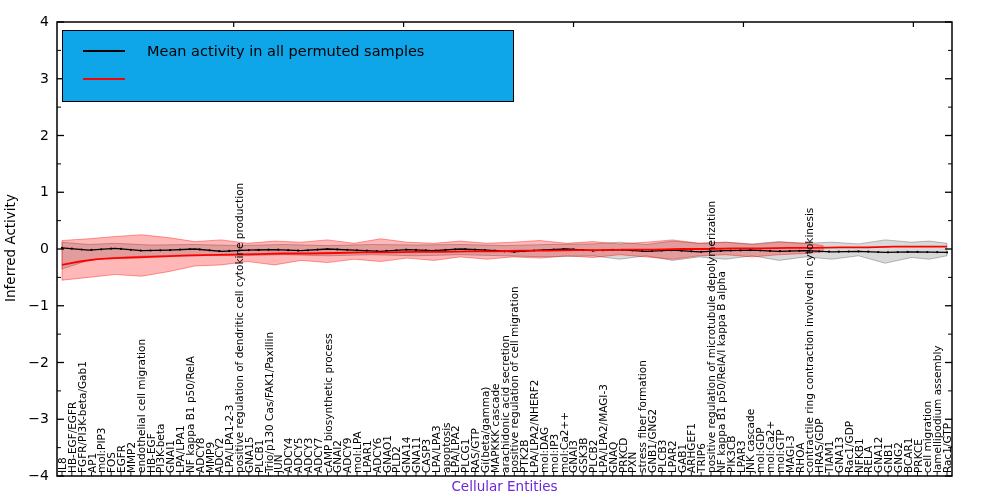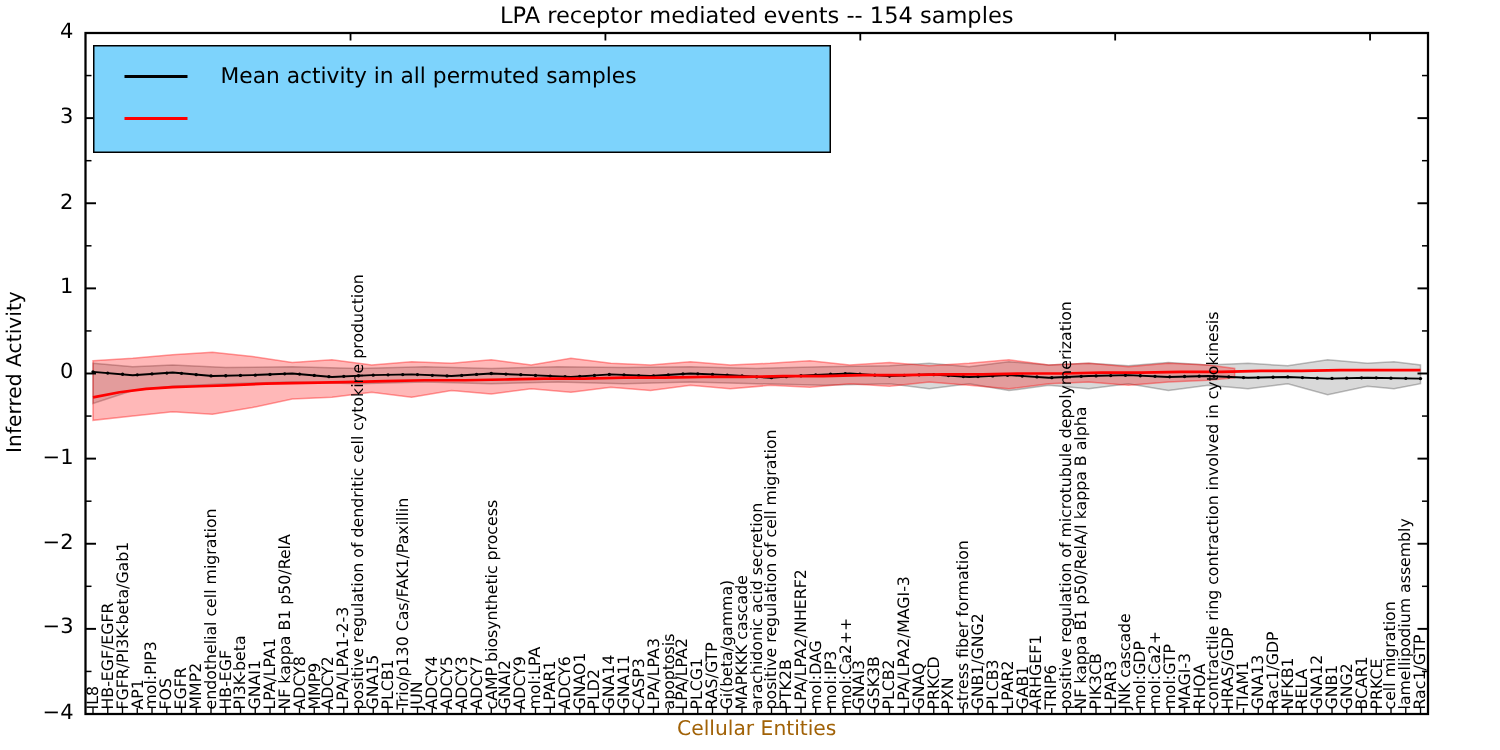--- a/index.html
+++ b/index.html
@@ -10,26 +10,26 @@
   #title{
     position:absolute; left:57px; top:1px; width:895px; text-align:center;
     font-size:15px; color:#000;
   }
   #ylabel{
     position:absolute; left:-60px; top:240px; width:140px; text-align:center;
     transform:rotate(-90deg); font-size:13.5px; color:#000;
   }
   #xlabel{
     position:absolute; left:57px; top:478px; width:895px; text-align:center;
-    font-size:13.5px; color:#a16207;
+    font-size:13.5px; color:#6d28d9;
   }
   #plot-svg{position:absolute; left:0; top:0;}
   #legend{
-    position:absolute; left:62px; top:30px; width:492px;
-    background:#7dd3fc; border:1.5px solid #000; box-sizing:border-box;
+    position:absolute; left:62px; top:30px; width:452px;
+    background:#0ea5e9; border:1.5px solid #000; box-sizing:border-box;
     padding:6px 10px 8px 10px; z-index:5;
   }
   .legend-row{display:flex; align-items:center; height:28px;}
   .legend-swatch{display:inline-block; width:42px; height:2px; margin:0 22px 0 10px;}
   .legend-label{font-size:14.5px; color:#000; white-space:nowrap;}
   #xticklabels .xtl{
     position:absolute; transform:rotate(-90deg); transform-origin:0 0;
     font-size:10.5px; line-height:11px; white-space:nowrap; color:#000;
   }
   #yticklabels .ytl{
@@ -262,21 +262,20 @@
       <line x1="927.3333333333333" y1="472" x2="927.3333333333333" y2="476" stroke="#000" stroke-width="0.9"></line>
       <line x1="937.1666666666667" y1="472" x2="937.1666666666667" y2="476" stroke="#000" stroke-width="0.9"></line>
       <line x1="947" y1="472" x2="947" y2="476" stroke="#000" stroke-width="0.9"></line>
       <line x1="233.69" y1="22" x2="233.69" y2="27" stroke="#000" stroke-width="1.2"></line>
       <line x1="403.61" y1="22" x2="403.61" y2="27" stroke="#000" stroke-width="1.2"></line>
       <line x1="573.53" y1="22" x2="573.53" y2="27" stroke="#000" stroke-width="1.2"></line>
       <line x1="743.45" y1="22" x2="743.45" y2="27" stroke="#000" stroke-width="1.2"></line>
       <line x1="913.37" y1="22" x2="913.37" y2="27" stroke="#000" stroke-width="1.2"></line>
     </svg>
 
-  <div id="title">LPA receptor mediated events -- 154 samples</div>
   <div id="ylabel">Inferred Activity</div>
   <div id="xlabel">Cellular Entities</div>
 
   <div id="legend">
     <div class="legend-row">
       <span class="legend-swatch" style="background-color: rgb(0, 0, 0);"></span>
       <span class="legend-label">Mean activity in all permuted samples</span>
     </div>
     <div class="legend-row">
       <span class="legend-swatch" style="background-color: rgb(255, 0, 0);"></span>

